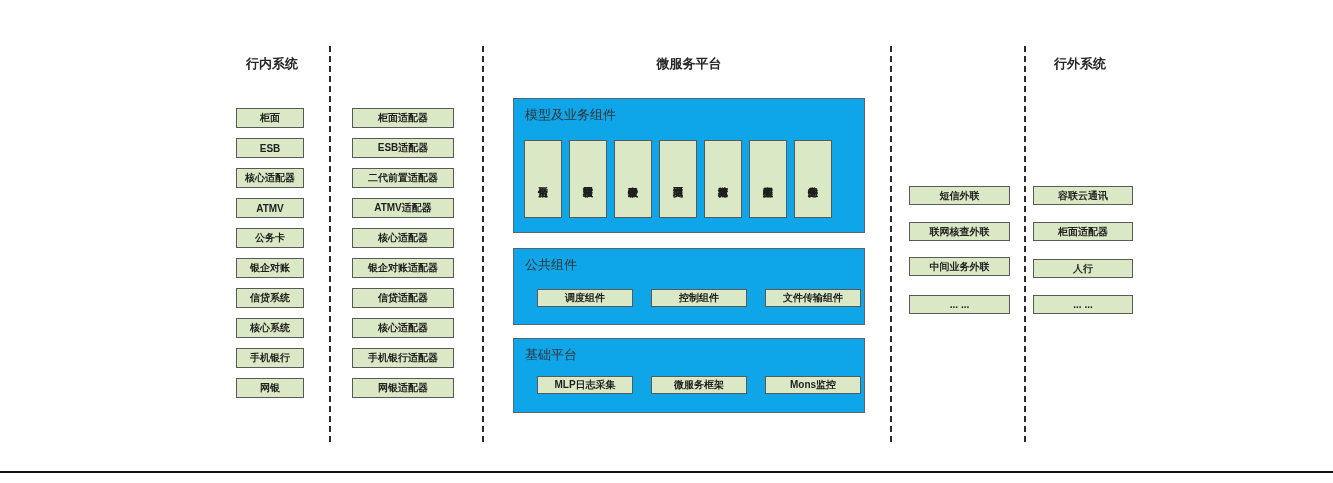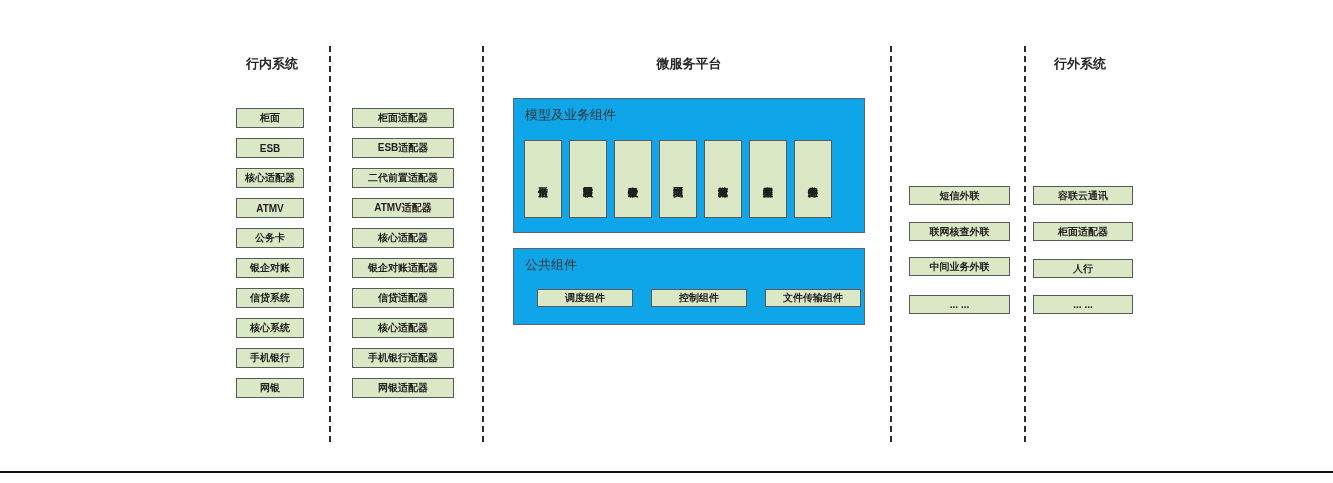--- a/index.html
+++ b/index.html
@@ -128,20 +128,28 @@
 
   <div class="panel" style="top:248px;height:77px">
     <div class="panel-title">公共组件</div>
     <div class="hrow" style="top:40px">
       <div class="hbox">调度组件</div>
       <div class="hbox">控制组件</div>
       <div class="hbox">文件传输组件</div>
     </div>
   </div>
 
+  <div class="panel" style="top:338px;height:75px">
+    <div class="panel-title">基础平台</div>
+    <div class="hrow" style="top:37px">
+      <div class="hbox">MLP日志采集</div>
+      <div class="hbox">微服务框架</div>
+      <div class="hbox">Mons监控</div>
+    </div>
+  </div>
 
   <div class="box c4" style="top:186px">短信外联</div>
   <div class="box c4" style="top:222px">联网核查外联</div>
   <div class="box c4" style="top:257px">中间业务外联</div>
   <div class="box c4" style="top:295px">... ...</div>
 
   <div class="box c5" style="top:186px">容联云通讯</div>
   <div class="box c5" style="top:222px">柜面适配器</div>
   <div class="box c5" style="top:259px">人行</div>
   <div class="box c5" style="top:295px">... ...</div>

